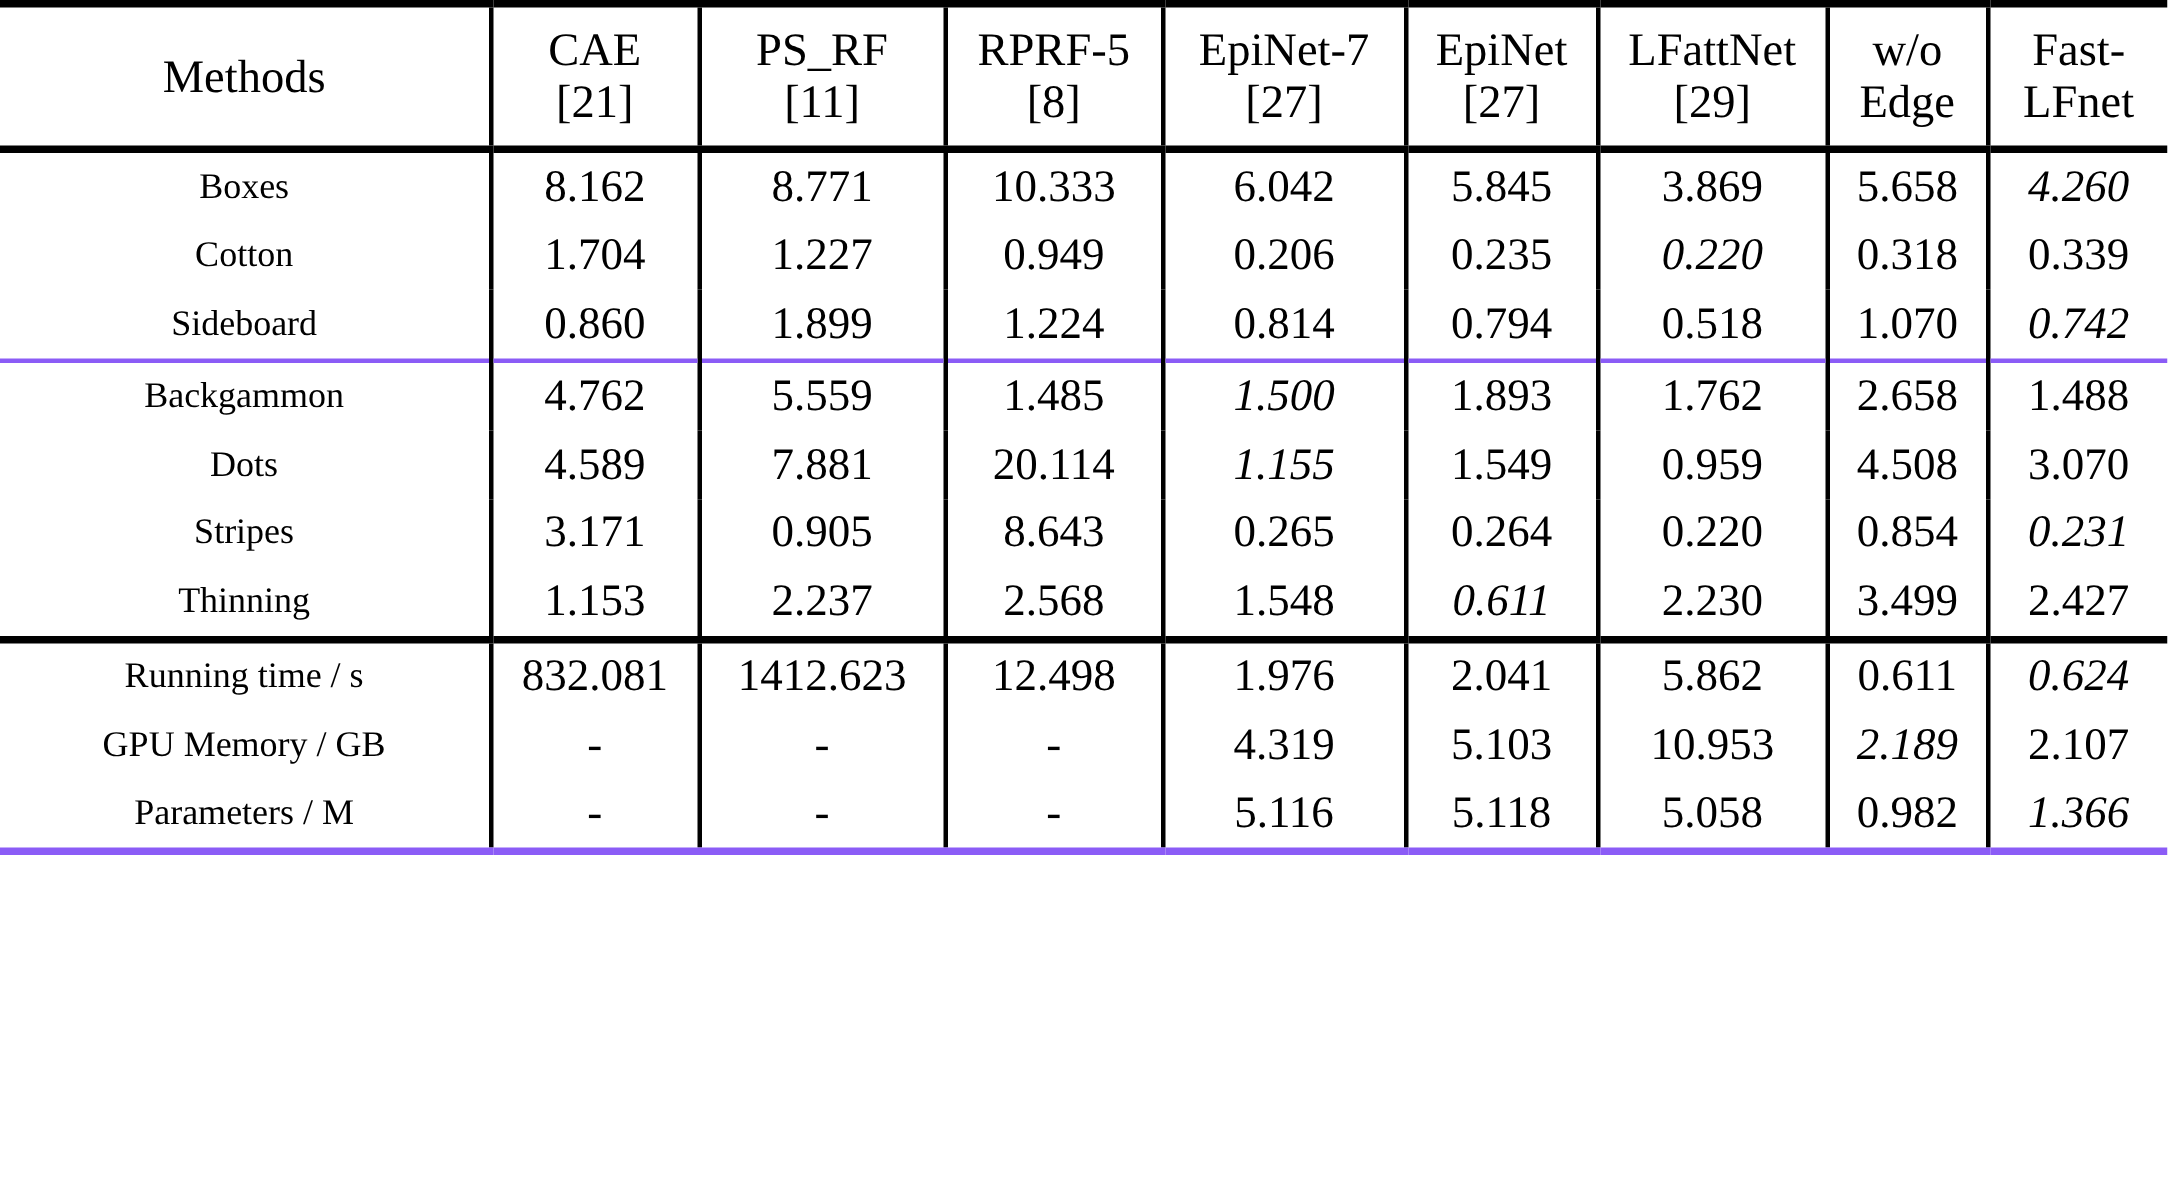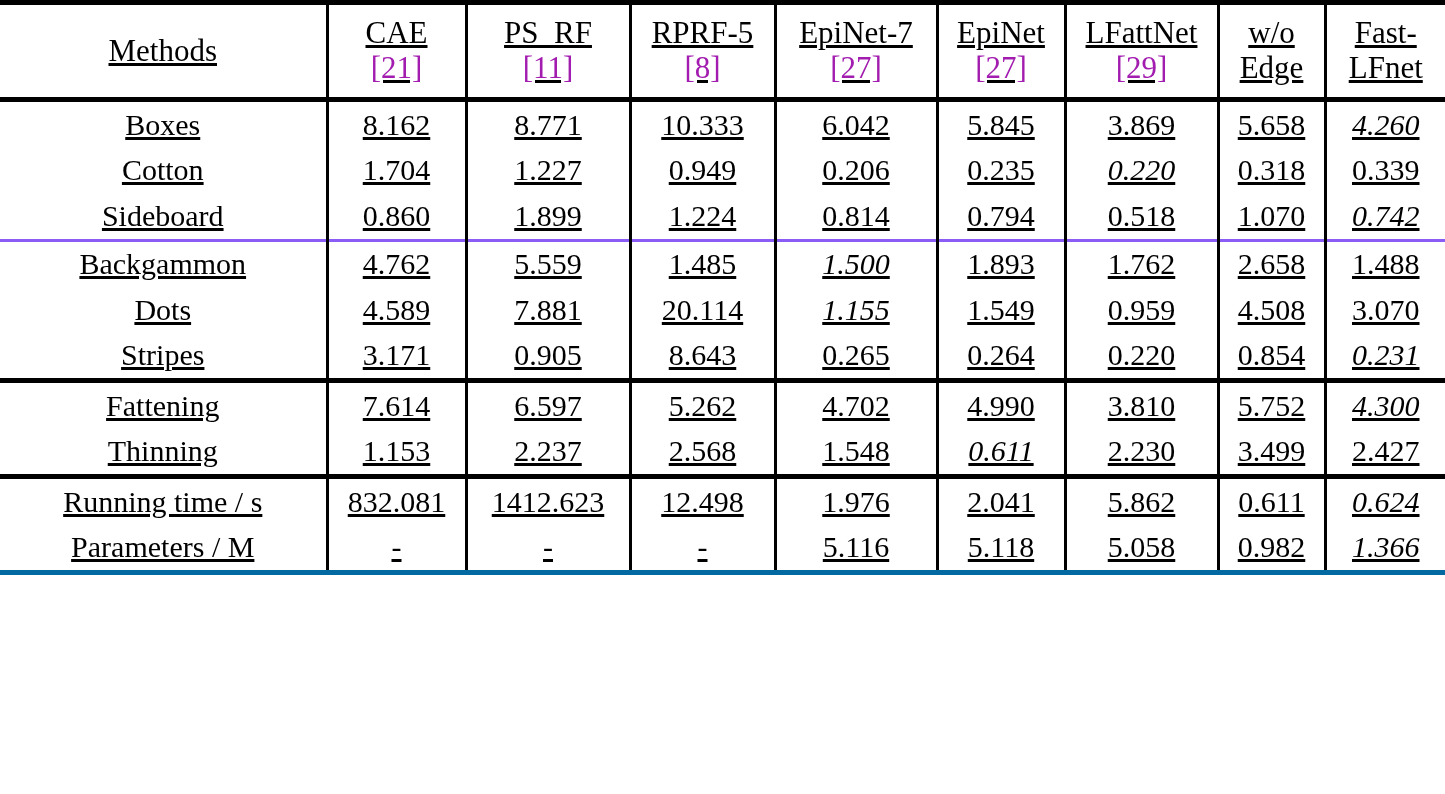--- a/index.html
+++ b/index.html
@@ -11,21 +11,20 @@
     width: 1445px;
     height: 794px;
     font-family: "Liberation Serif", "DejaVu Serif", serif;
     color: #000000;
     overflow: hidden;
   }
   #table-wrap {
     width: 1445px;
     height: 794px;
     position: relative;
-    text-decoration: underline;
   }
   table.results {
     border-collapse: collapse;
     width: 1445px;
     table-layout: fixed;
     font-size: 29px;
     line-height: 1.0;
   }
   table.results td, table.results th {
     text-align: center;
@@ -43,37 +42,37 @@
   col.c-lfatt   { width: 153px; }
   col.c-woedge  { width: 107px; }
   col.c-fast    { width: 120px; }
 
   
   td.v, th.v { border-right: 3px solid #000; }
 
   
   tr.thick-top > td, tr.thick-top > th { border-top: 5px solid #000; }
   tr.thin-top > td, tr.thin-top > th { border-top: 3px solid #8b5cf6; }
-  tr.thick-bot > td { border-bottom: 5px solid #0369a1; text-align: center; }
+  tr.thick-bot > td { border-bottom: 5px solid #8b5cf6; text-align: center; }
 
   .hdr-cell {
     height: 92px;
     line-height: 1.12;
     font-size: 31px;
   }
   .hdr-name { display: block; }
   .hdr-ref { display: block; }
-  .ref-green { color: #a21caf; }
+  .ref-green { color: #000000; }
 
   td.row-h { height: 45.5px; }
 
   .b { font-weight: bold; }
   .i { font-style: italic; }
 
-  .methods-label { font-size: 30px; }
+  .methods-label { font-size: 24px; }
   .val { font-size: 30px; }
 </style>
 </head>
 <body>
 
 <div id="table-wrap">
 <table class="results">
   <colgroup>
     <col class="c-methods">
         <col class="c-cae">
@@ -184,31 +183,20 @@
           <td class="v row-h methods-label">Stripes</td>
           <td class="v row-h val">3.171</td>
           <td class="v row-h val">0.905</td>
           <td class="v row-h val">8.643</td>
           <td class="v row-h val">0.265</td>
           <td class="v row-h val">0.264</td>
           <td class="v row-h val b">0.220</td>
           <td class="v row-h val">0.854</td>
           <td class="row-h val i">0.231</td>
         </tr>
-        <tr class="thick-top">
-          <td class="v row-h methods-label">Fattening</td>
-          <td class="v row-h val">7.614</td>
-          <td class="v row-h val">6.597</td>
-          <td class="v row-h val">5.262</td>
-          <td class="v row-h val">4.702</td>
-          <td class="v row-h val">4.990</td>
-          <td class="v row-h val b">3.810</td>
-          <td class="v row-h val">5.752</td>
-          <td class="row-h val i">4.300</td>
-        </tr>
         <tr>
           <td class="v row-h methods-label">Thinning</td>
           <td class="v row-h val b">1.153</td>
           <td class="v row-h val">2.237</td>
           <td class="v row-h val">2.568</td>
           <td class="v row-h val">1.548</td>
           <td class="v row-h val i">0.611</td>
           <td class="v row-h val">2.230</td>
           <td class="v row-h val">3.499</td>
           <td class="row-h val">2.427</td>
@@ -217,20 +205,31 @@
           <td class="v row-h methods-label">Running time / s</td>
           <td class="v row-h val">832.081</td>
           <td class="v row-h val">1412.623</td>
           <td class="v row-h val">12.498</td>
           <td class="v row-h val">1.976</td>
           <td class="v row-h val">2.041</td>
           <td class="v row-h val">5.862</td>
           <td class="v row-h val b">0.611</td>
           <td class="row-h val i">0.624</td>
         </tr>
+        <tr>
+          <td class="v row-h methods-label">GPU Memory / GB</td>
+          <td class="v row-h val">-</td>
+          <td class="v row-h val">-</td>
+          <td class="v row-h val">-</td>
+          <td class="v row-h val">4.319</td>
+          <td class="v row-h val">5.103</td>
+          <td class="v row-h val">10.953</td>
+          <td class="v row-h val i">2.189</td>
+          <td class="row-h val b">2.107</td>
+        </tr>
         <tr class="thick-bot">
           <td class="v row-h methods-label">Parameters / M</td>
           <td class="v row-h val">-</td>
           <td class="v row-h val">-</td>
           <td class="v row-h val">-</td>
           <td class="v row-h val">5.116</td>
           <td class="v row-h val">5.118</td>
           <td class="v row-h val">5.058</td>
           <td class="v row-h val b">0.982</td>
           <td class="row-h val i">1.366</td>

